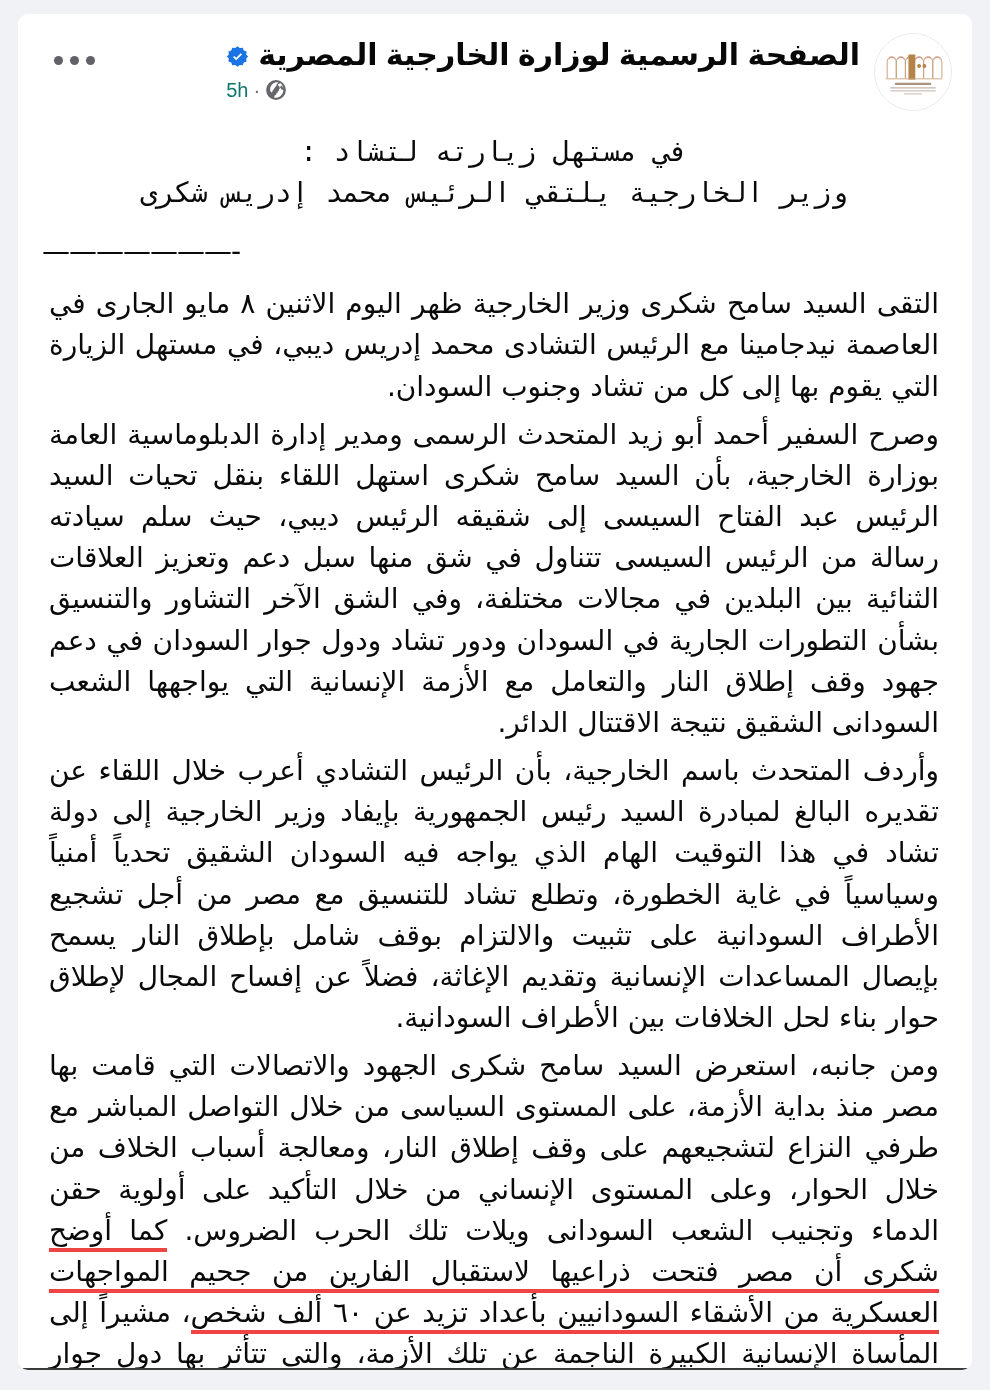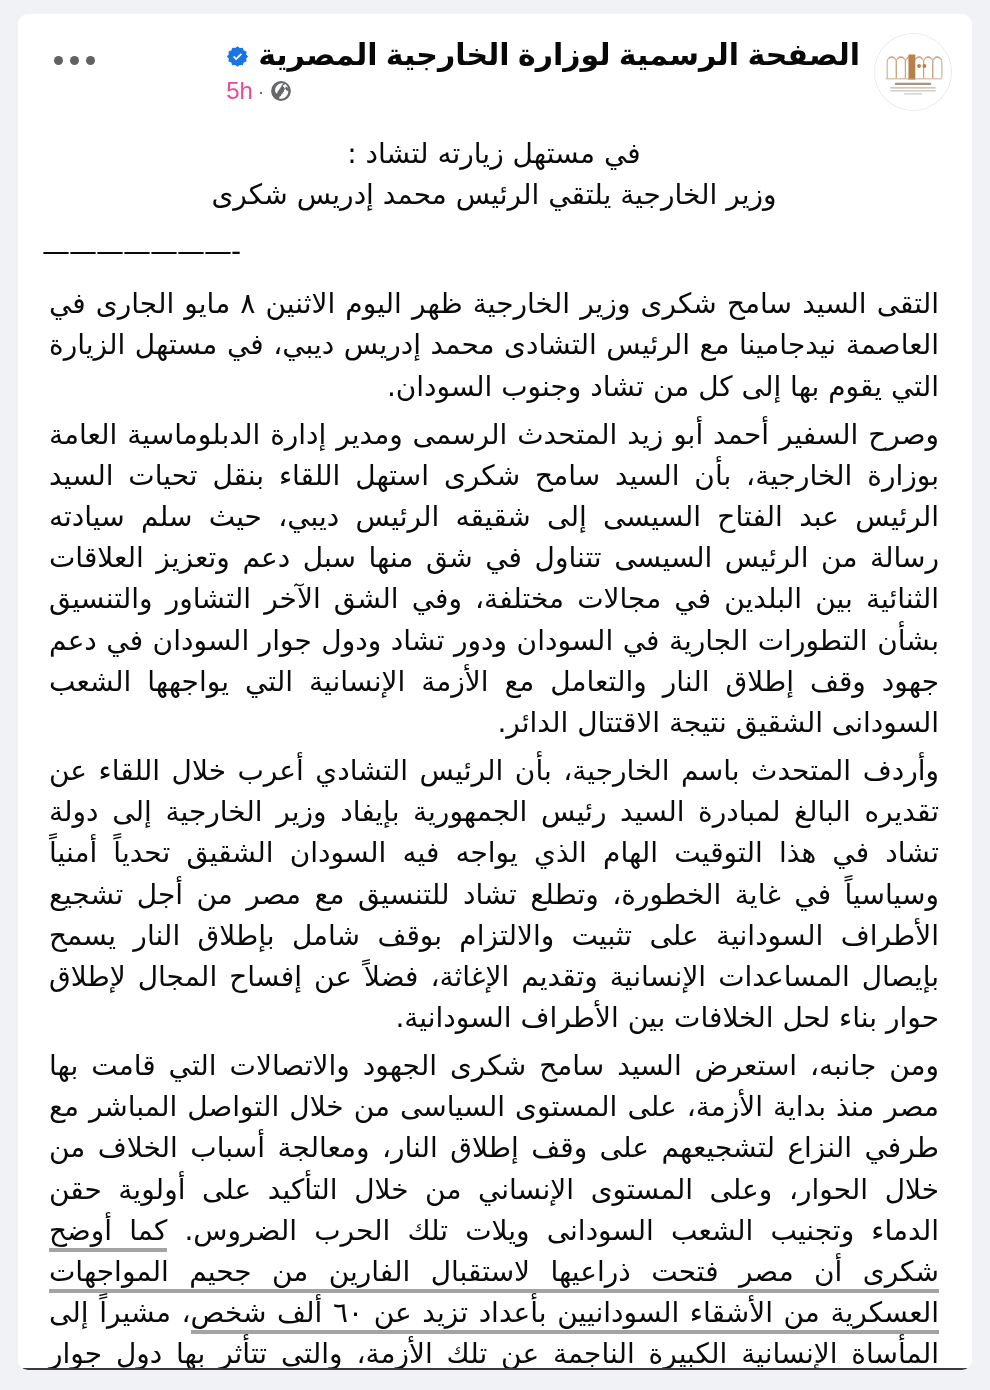--- a/index.html
+++ b/index.html
@@ -80,22 +80,22 @@
   }
   .verified-badge svg { display:block; width:100%; height:100%; }
 
   .meta-row {
     display: flex;
     align-items: center;
     direction: ltr;
     margin-top: 7px;
   }
   .timestamp {
-    font-size: 24px;
-    color: #ec4899;
+    font-size: 20px;
+    color: #0f766e;
     font-weight: normal;
     line-height: 1;
   }
   .meta-dot {
     font-size: 20px;
     color: #65676b;
     margin: 0 5px;
     line-height: 1;
   }
   .globe-icon {
@@ -138,20 +138,21 @@
     font-family: "DejaVu Sans", "Liberation Sans", sans-serif;
   }
 
   .post-body p {
     margin: 7px;
   }
 
   .lead-block {
     text-align: center;
     margin-bottom: 8px;
+    font-family: Liberation Mono, monospace;
   }
   .lead-block .lead-line {
     display: block;
     white-space: nowrap;
   }
 
   .rule-line {
     direction: ltr;
     text-align: left;
     font-size: 28px;
@@ -167,21 +168,21 @@
 
   .para {
     margin-top: 26px;
     text-align: justify;
     text-align-last: right;
   }
   .para.first-para { margin-top: 12px; }
 
   
   .hl {
-    border-bottom: 4px solid #a3a3a3;
+    border-bottom: 4px solid #ef4444;
     padding-bottom: 1px;
     box-decoration-break: clone;
     -webkit-box-decoration-break: clone;
   }
 
   .bottom-divider {
     position: absolute;
     left: 0;
     right: 0;
     bottom: 0;

